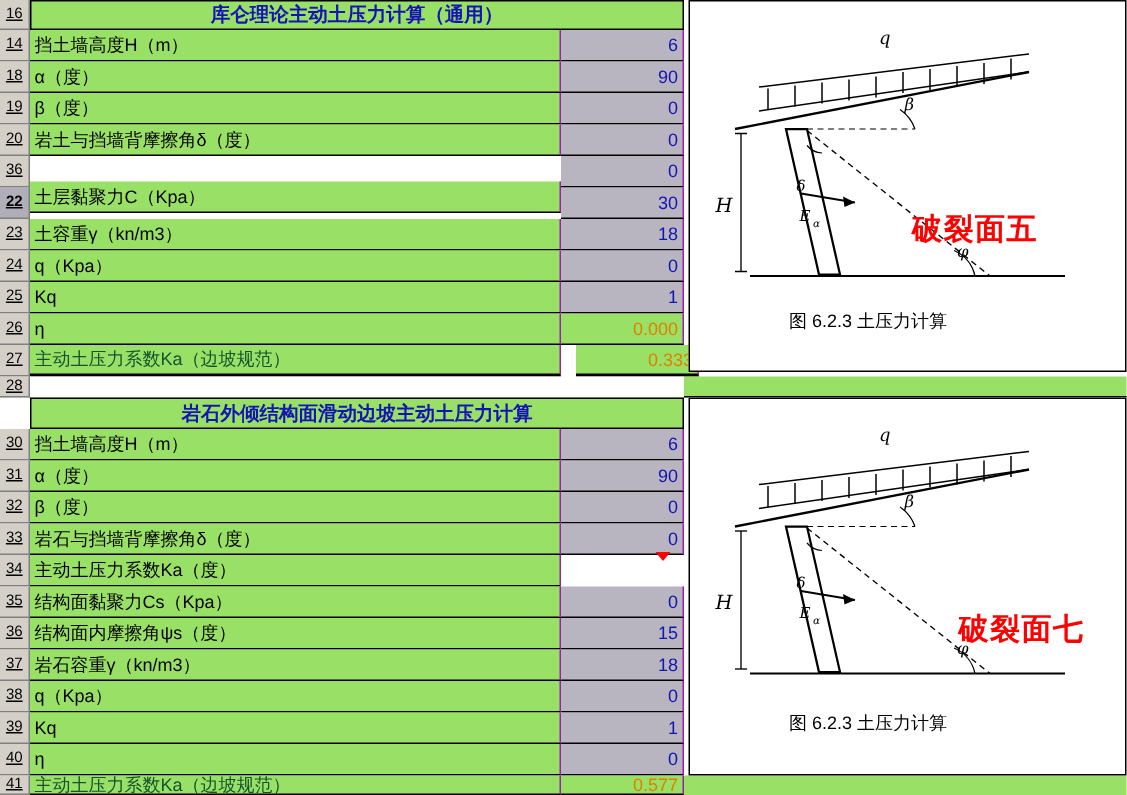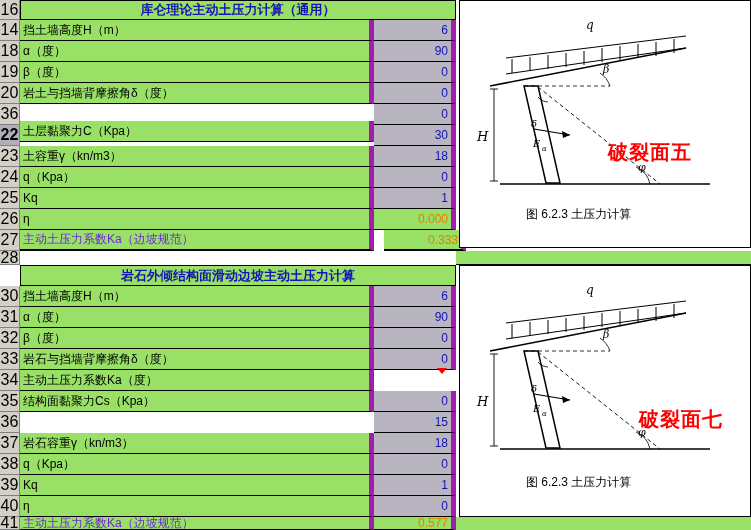--- a/index.html
+++ b/index.html
@@ -11,48 +11,49 @@
     color:#000;
   }
   .sheet{position:relative;width:751px;height:530px;}
 
   
   .rowhdr{
     position:absolute;left:0;width:20px;
     background:#d4d0c8;
     border-right:1px solid #808080;
     border-bottom:1px solid #808080;
-    font-size:16px;
+    font-size:10px;
     color:#000;
     text-align:center;
     line-height:1;
     display:flex;align-items:center;justify-content:center;
     box-sizing:border-box;
+    text-decoration:underline;
   }
   .rowhdr.sel{background:#b0aeb8;font-weight:bold;}
 
   .cell{
     position:absolute;
     box-sizing:border-box;
-    border-right:5px solid #a21caf;
+    border-right:1px solid #a21caf;
     border-bottom:1px solid #000;
     display:flex;align-items:center;
     padding:0 3px;
     overflow:hidden;
     white-space:nowrap;
   }
   .label{background:#99e066;color:#000;justify-content:flex-start;}
   .val{background:#b8b4c0;color:#000;justify-content:flex-end;}
   .valgreen{background:#99e066;color:#000;justify-content:flex-end;}
   .title{
     background:#99e066;color:#1414b4;font-weight:bold;
     justify-content:center;font-size:13px;
     border:1px solid #000;
   }
-  .redtext{color:#6d28d9;}
+  .redtext{color:#14532d;}
   .orangeval{color:#e08000;}
   .bluenum{color:#1414b4;}
 
   .plainrow{
     position:absolute;
     background:#ffffff;
     box-sizing:border-box;
   }
 
   
@@ -171,20 +172,21 @@
   <div class="cell label" style="left:20px;top:349px;width:354px;height:21px;">岩石与挡墙背摩擦角δ（度）</div>
   <div class="cell val bluenum" style="left:374px;top:349px;width:82px;height:21px;">0</div>
 
   <div class="cell label" style="left:20px;top:370px;width:354px;height:21px;">主动土压力系数Ka（度）</div>
   <div class="cell val bluenum" style="left:374px;top:370px;width:75px;height:21px;margin-top:28px;">45</div>
   <div class="redmark" style="left:437px;top:368px;"></div>
 
   <div class="cell label" style="left:20px;top:391px;width:354px;height:21px;">结构面黏聚力Cs（Kpa）</div>
   <div class="cell val bluenum" style="left:374px;top:391px;width:82px;height:21px;">0</div>
 
+  <div class="cell label" style="left:20px;top:412px;width:354px;height:21px;">结构面内摩擦角ψs（度）</div>
   <div class="cell val bluenum" style="left:374px;top:412px;width:82px;height:21px;">15</div>
 
   <div class="cell label" style="left:20px;top:433px;width:354px;height:21px;">岩石容重γ（kn/m3）</div>
   <div class="cell val bluenum" style="left:374px;top:433px;width:82px;height:21px;">18</div>
 
   <div class="cell label" style="left:20px;top:454px;width:354px;height:21px;">q（Kpa）</div>
   <div class="cell val bluenum" style="left:374px;top:454px;width:82px;height:21px;">0</div>
 
   <div class="cell label" style="left:20px;top:475px;width:354px;height:21px;">Kq</div>
   <div class="cell val bluenum" style="left:374px;top:475px;width:82px;height:21px;">1</div>

